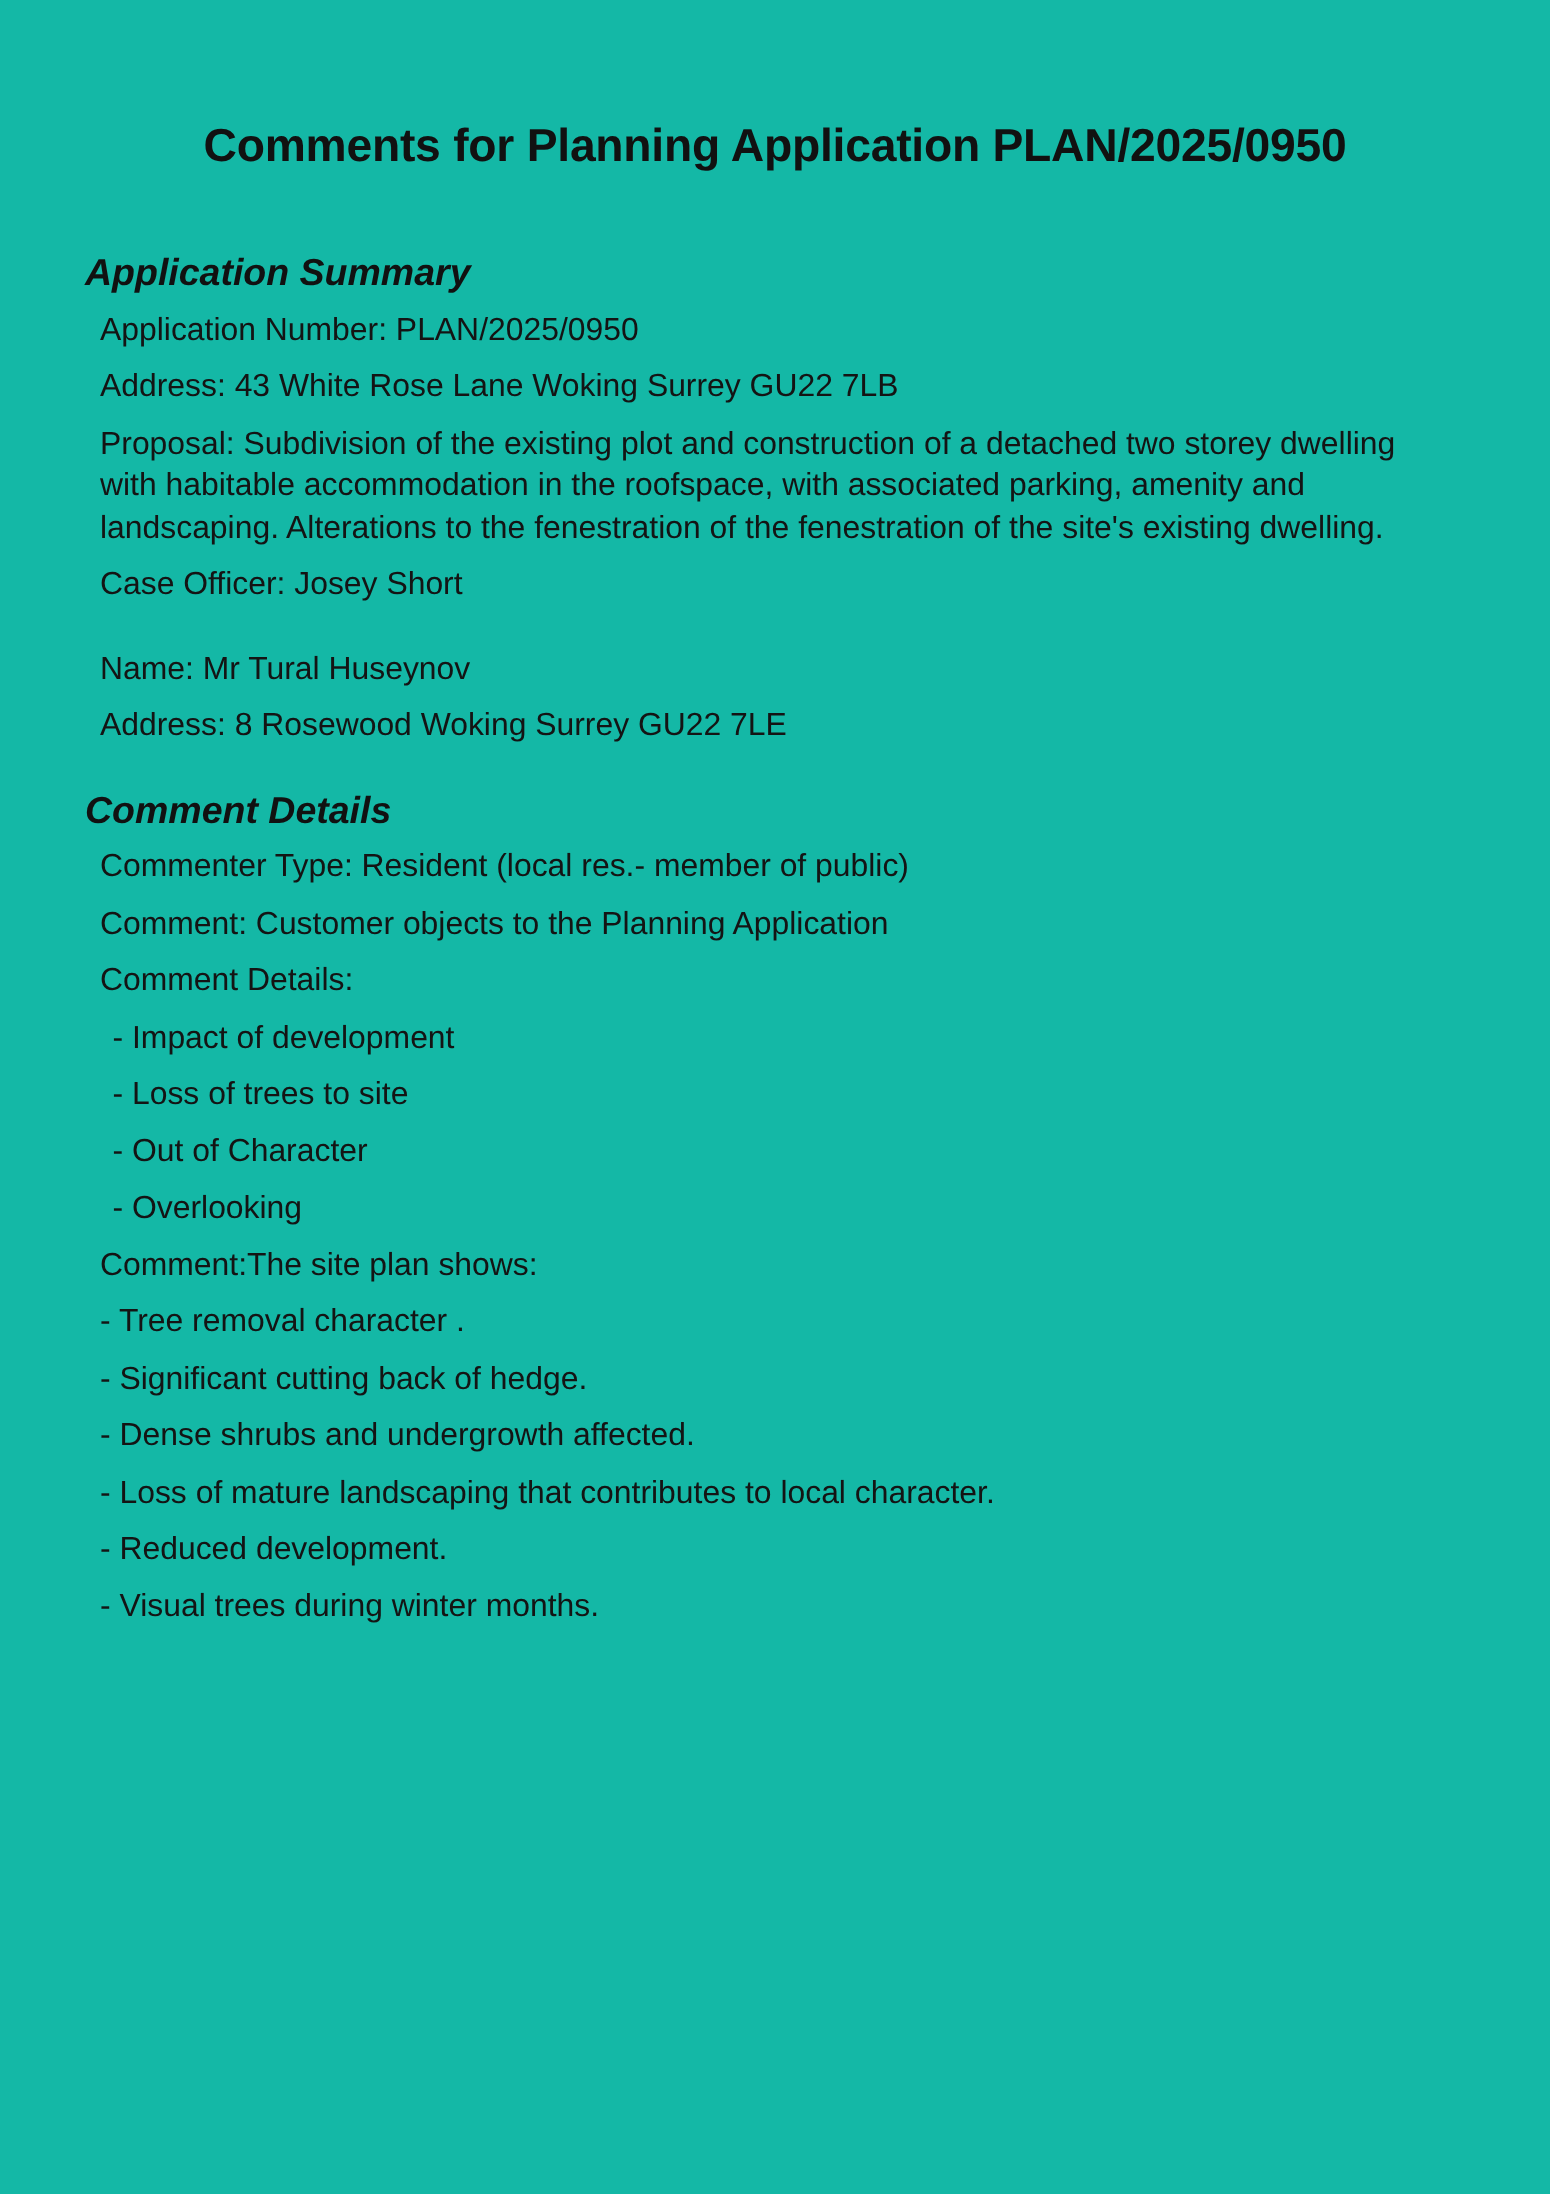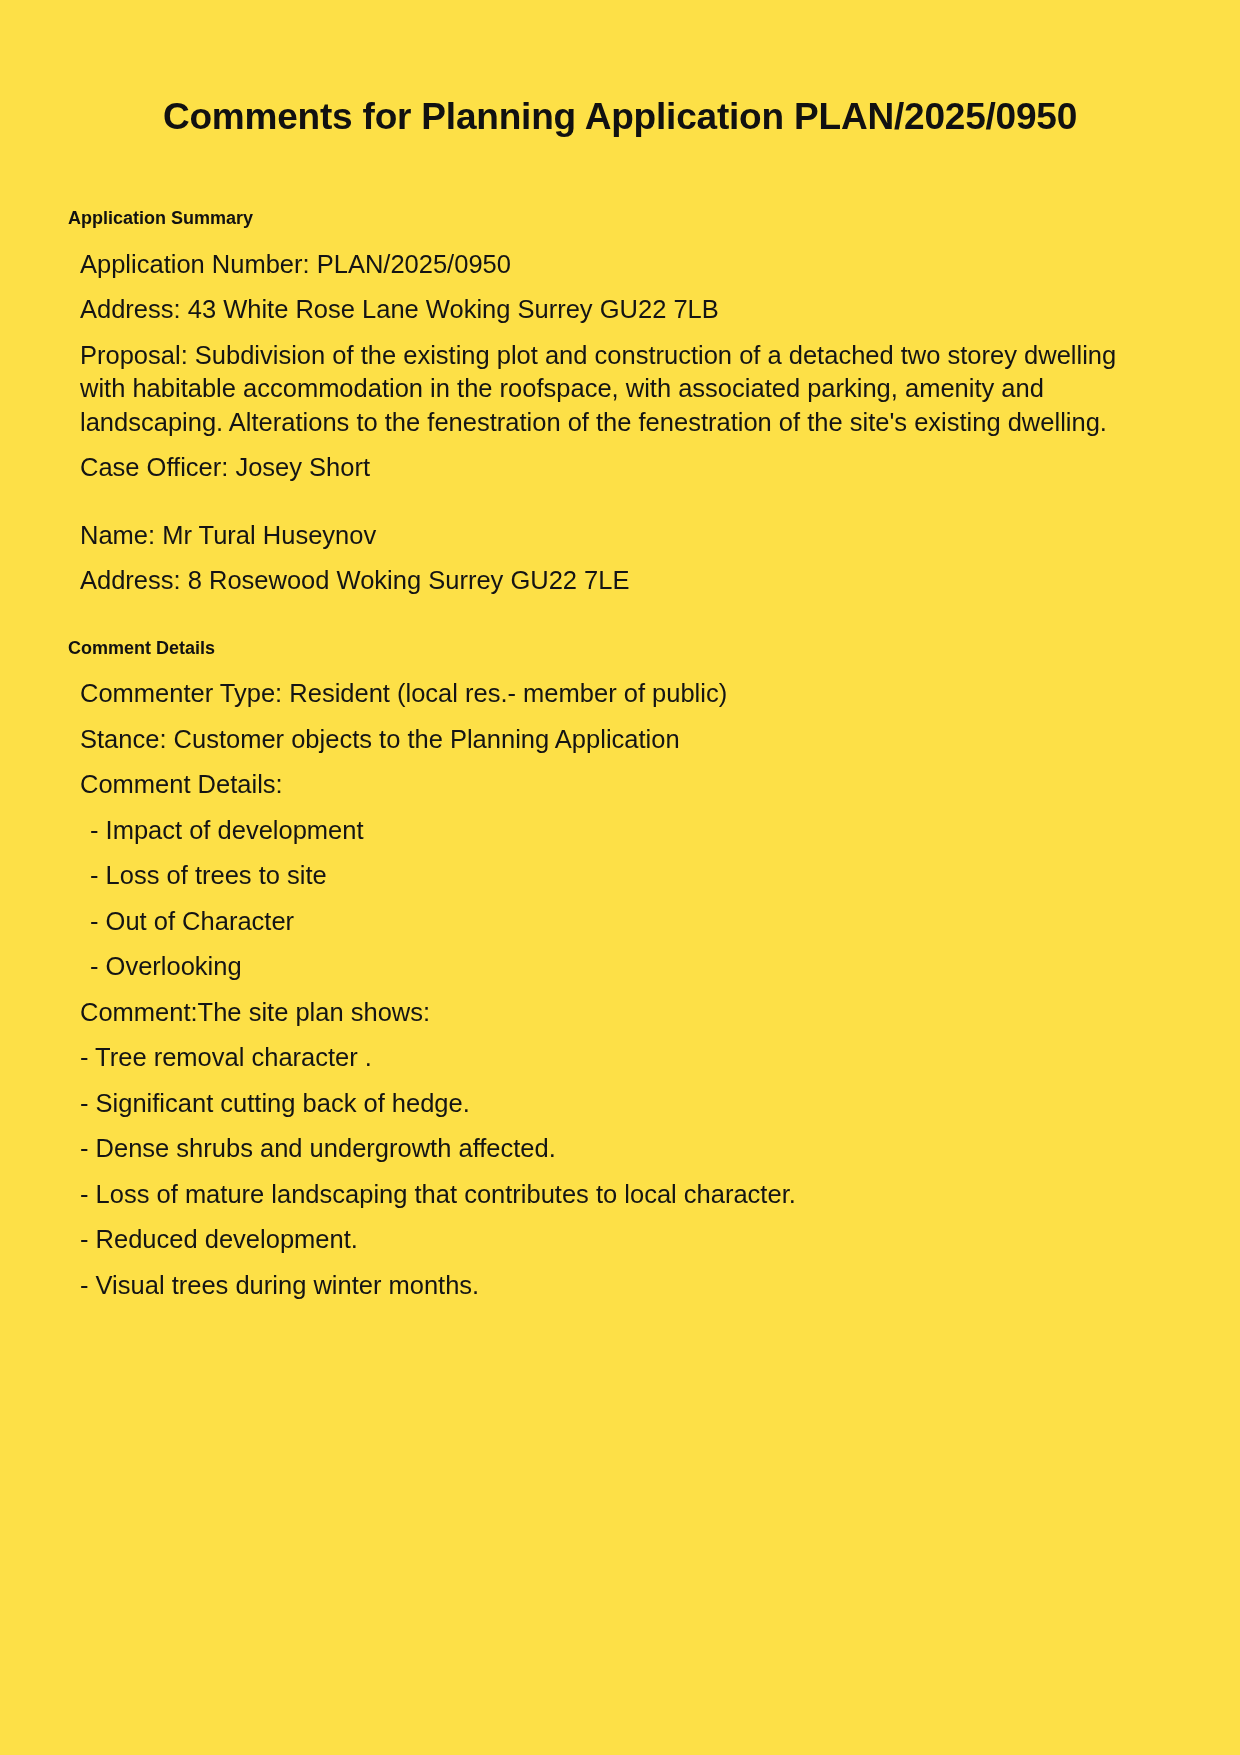--- a/index.html
+++ b/index.html
@@ -5,21 +5,21 @@
   html, body {
     margin: 0;
     padding: 0;
     background: #ffffff;
   }
   .page {
     position: relative;
     width: 1240px;
     height: 1755px;
     box-sizing: border-box;
-    background: #fde047;
+    background: #14b8a6;
     color: #141414;
     font-family: "Liberation Sans", "DejaVu Sans", sans-serif;
     overflow: hidden;
   }
   .doc-title {
     margin: 0;
     padding: 96px 0 0 0;
     font-size: 37px;
     line-height: 42px;
     font-weight: bold;
@@ -32,24 +32,25 @@
     padding: 64px 60px 0 68px;
     width: 1112px;
     font-size: 25.5px;
     line-height: 33.5px;
   }
   .section + .section {
     margin-top: 34px;
   }
   .section-heading {
     margin: 0;
-    font-size: 18px;
+    font-size: 30px;
     line-height: 33.5px;
     font-weight: bold;
     color: #111111;
+    font-style: italic;
   }
   .line {
     margin: 12px;
   }
   .reason-list {
     padding-left: 10px;
   }
 </style>
 </head>
 <body>
@@ -69,21 +70,21 @@
     </div>
 
     <div class="section">
       <p class="line">Name: Mr Tural Huseynov</p>
       <p class="line">Address: 8 Rosewood Woking Surrey GU22 7LE</p>
     </div>
 
     <div class="section">
       <p class="section-heading">Comment Details</p>
       <p class="line">Commenter Type: Resident (local res.- member of public)</p>
-      <p class="line">Stance: Customer objects to the Planning Application</p>
+      <p class="line">Comment: Customer objects to the Planning Application</p>
       <p class="line">Comment Details:</p>
 
       <div class="reason-list">
         <p class="line">- Impact of development</p>
         <p class="line">- Loss of trees to site</p>
         <p class="line">- Out of Character</p>
         <p class="line">- Overlooking</p>
       </div>
 
       <p class="line">Comment:The site plan shows:</p>

